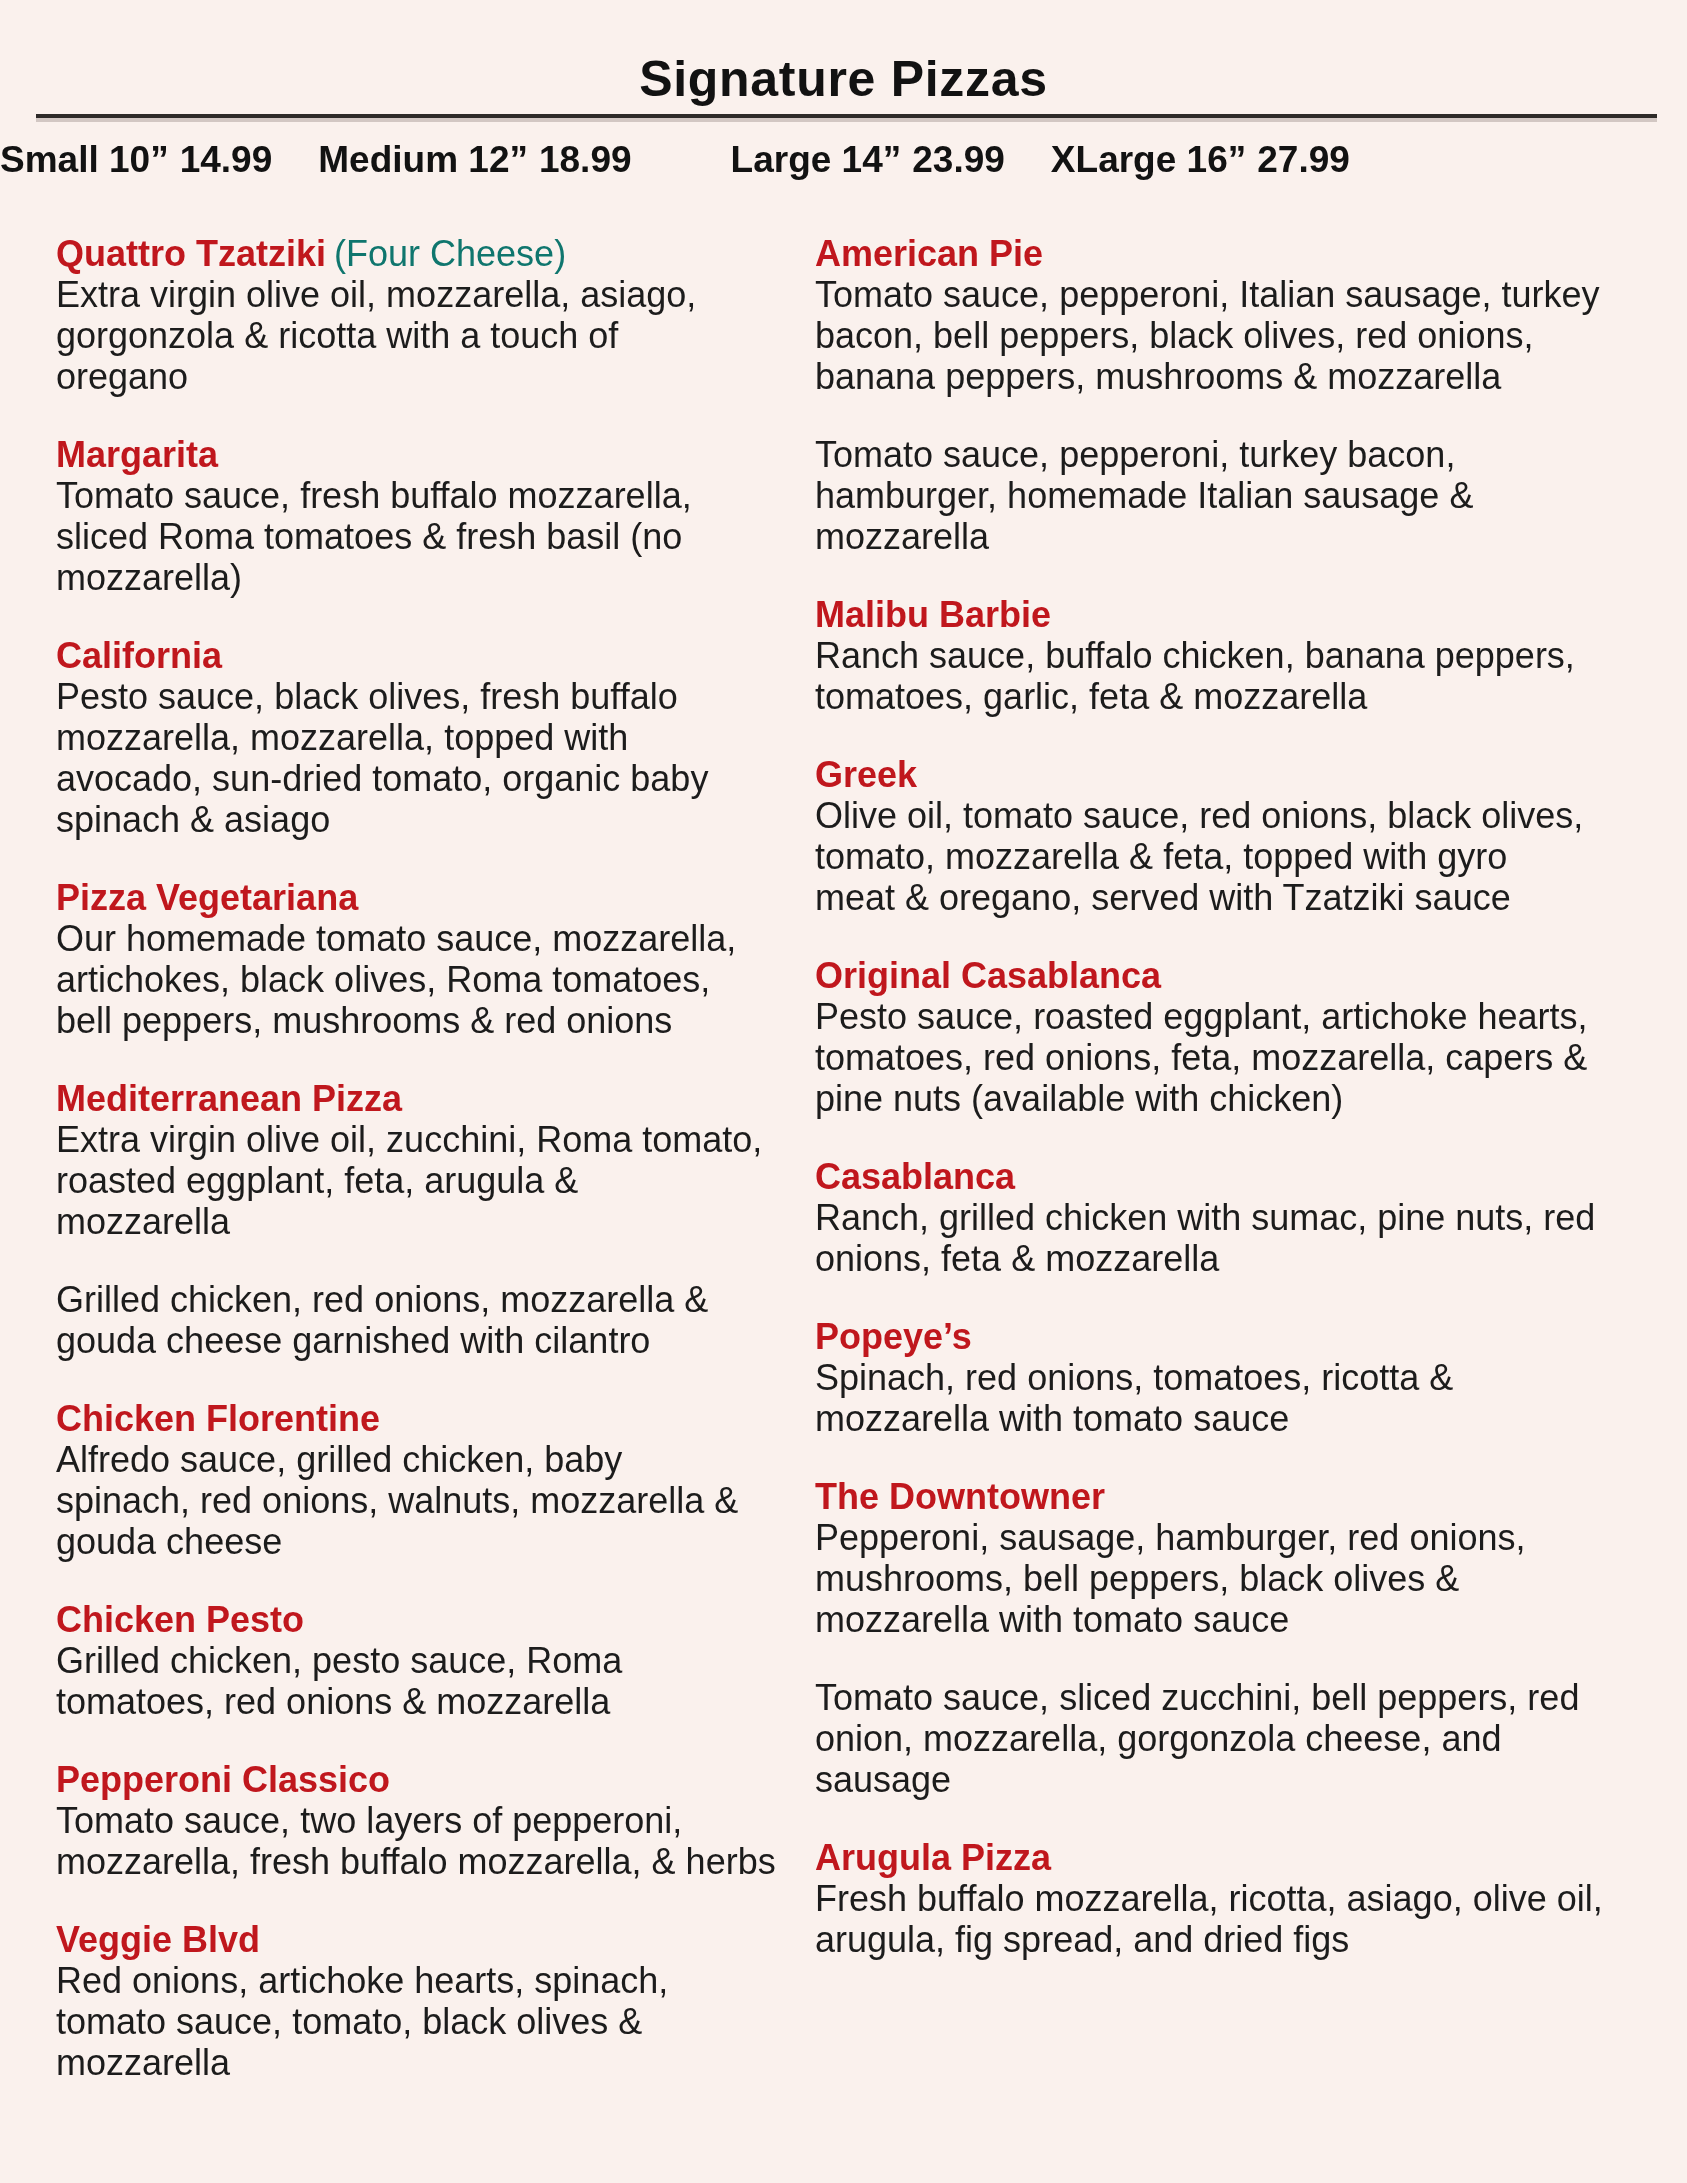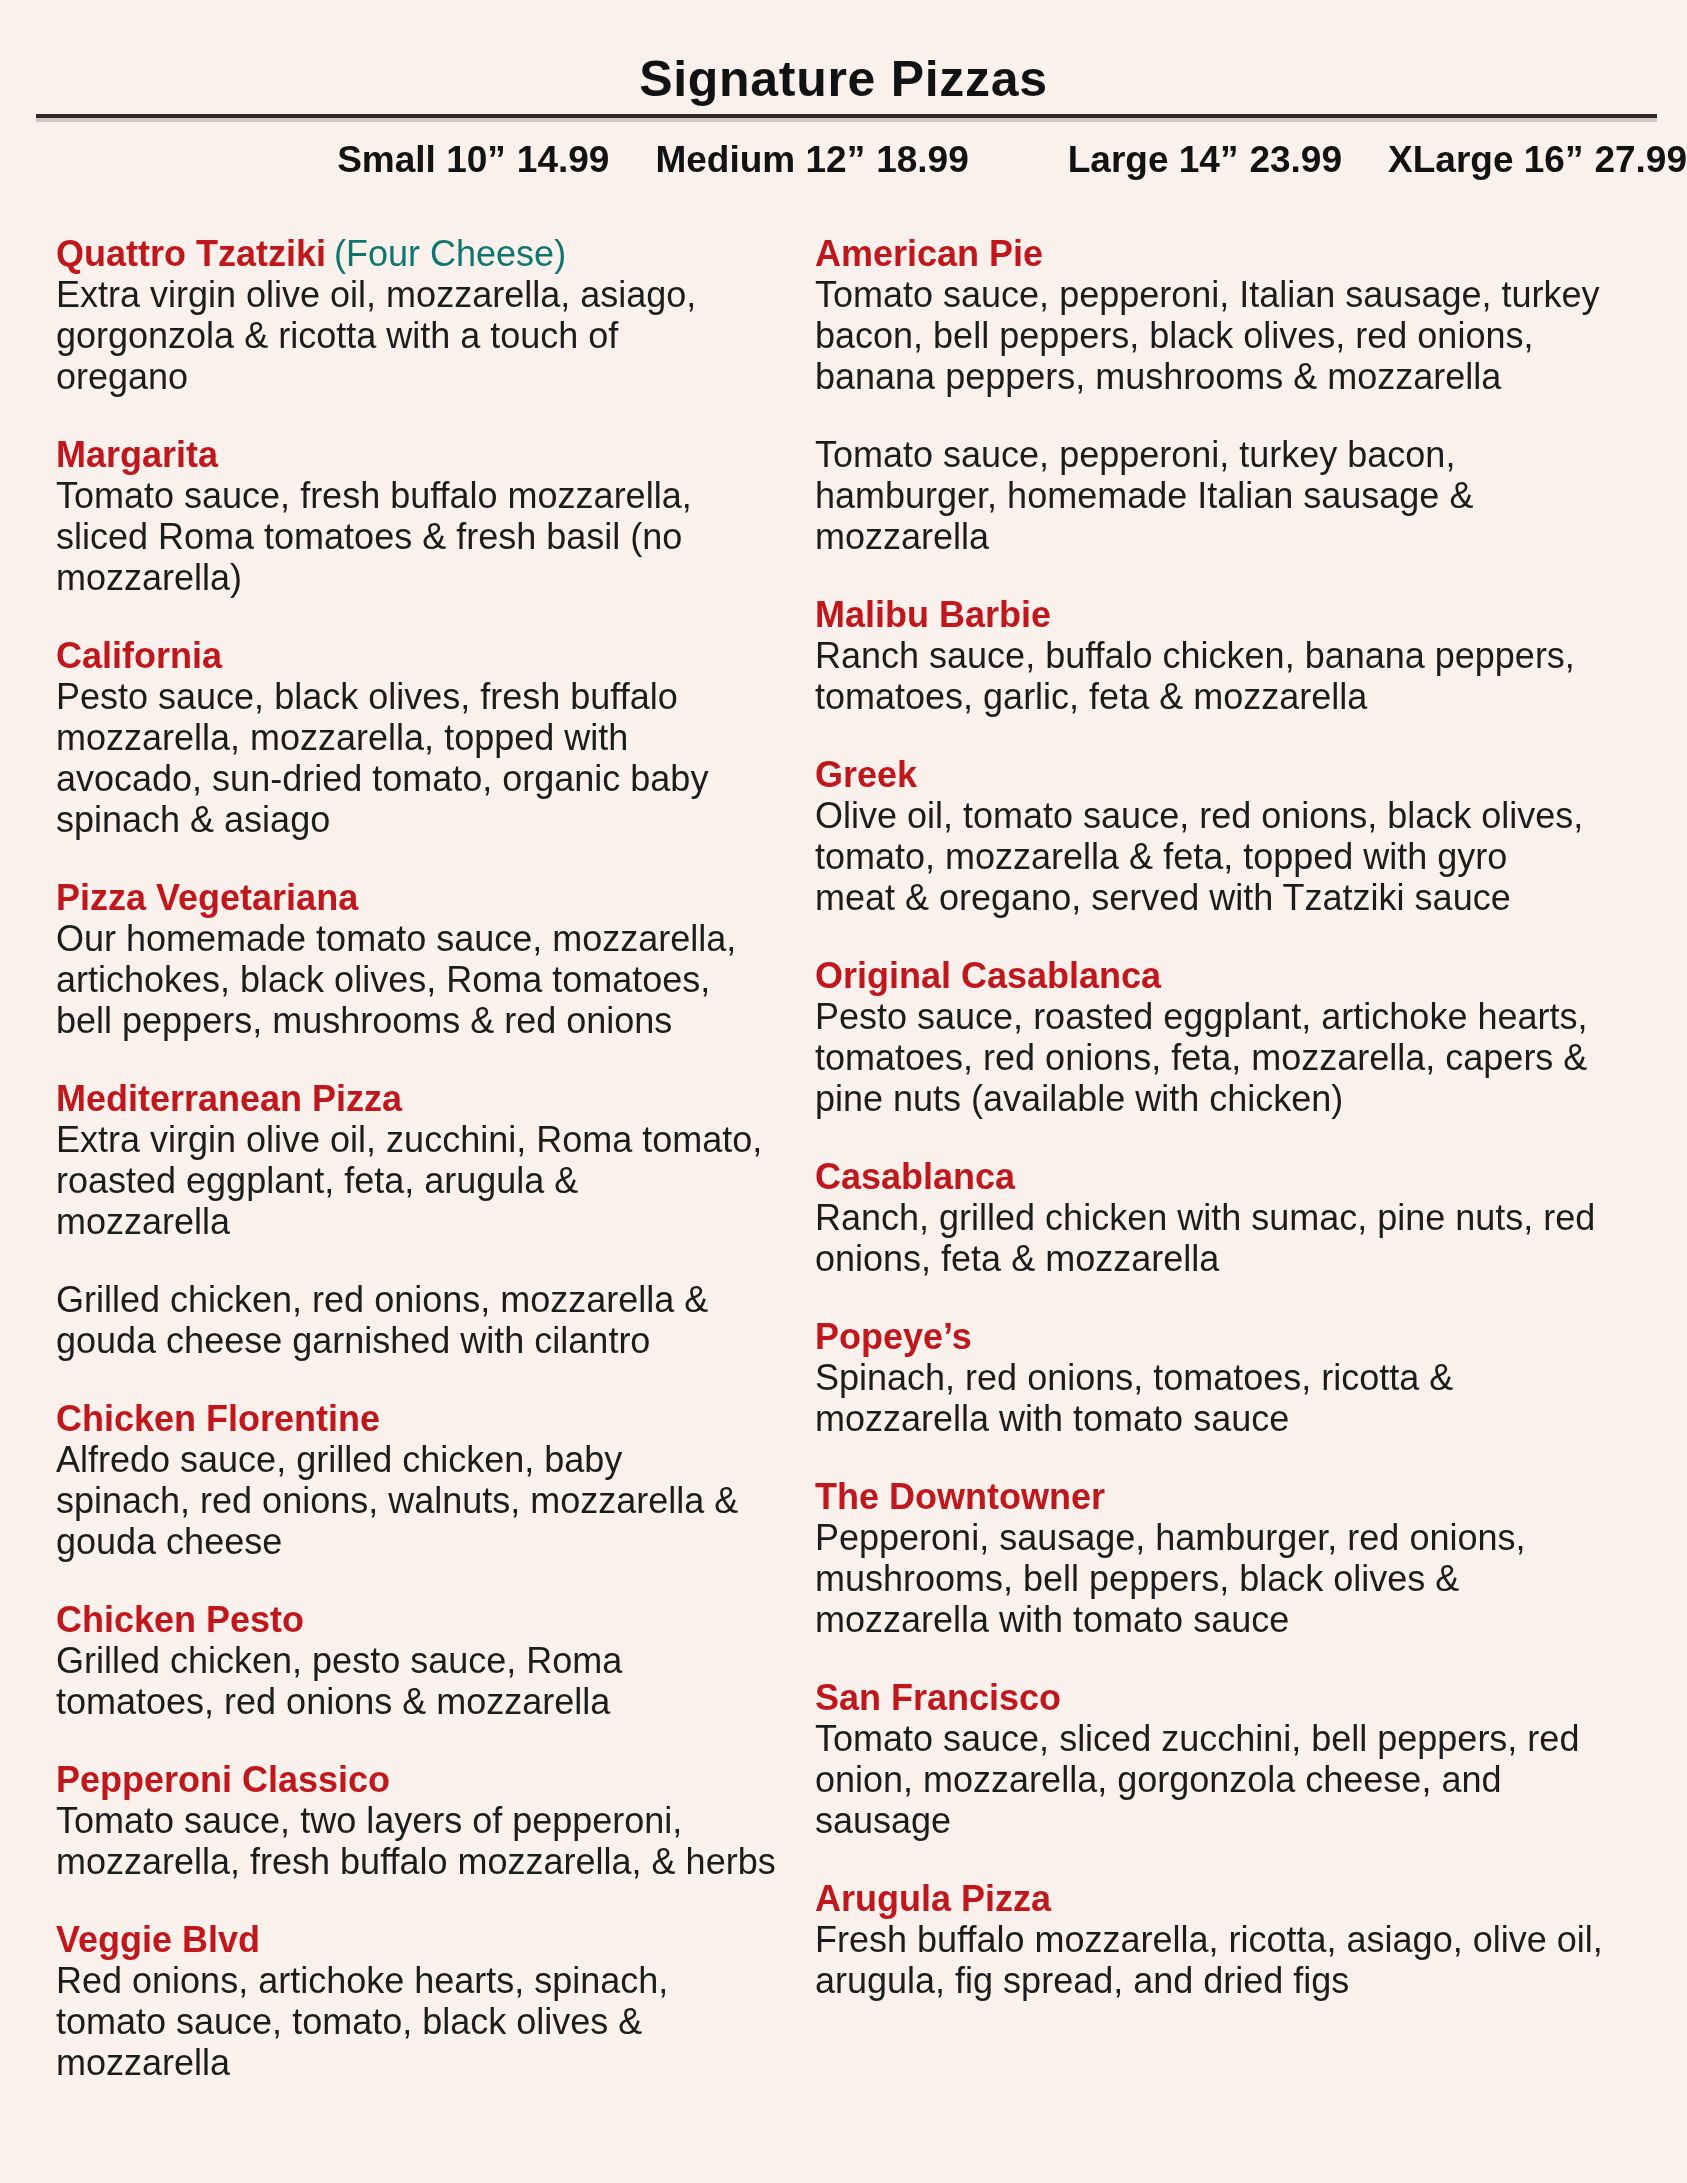--- a/index.html
+++ b/index.html
@@ -13,21 +13,21 @@
     position:absolute;top:54px;left:0;width:100%;
     text-align:center;font-size:50px;font-weight:bold;line-height:1;
     letter-spacing:0.7px;color:#121212;
   }
   .title-rule{
     position:absolute;top:114px;left:36px;right:30px;height:4px;
     background:#2e2a28;box-shadow:0 4px 0 rgba(90,75,70,.25);
   }
   .sizes-line{
     position:absolute;top:138px;left:0;width:100%;
-    display:flex;justify-content:flex-end;align-items:baseline;
+    display:flex;justify-content:flex-start;align-items:baseline;
     font-size:37px;font-weight:bold;line-height:1.2;color:#121212;
     white-space:nowrap;
   }
   .size-seg{display:inline-flex}
   .size-seg .size-price{margin-left:11px}
   .size-seg.gap-s{margin-right:46px}
   .size-seg.gap-l{margin-right:99px}
   .menu-region{
     position:absolute;top:233px;left:0;width:1687px;height:1881px;
     overflow:hidden;
@@ -170,21 +170,20 @@
       <div class="item-desc">Spinach, red onions, tomatoes, ricotta &amp;
 mozzarella with tomato sauce</div>
     </div>
     <div class="menu-item">
       <div class="item-head"><span class="item-name">The Downtowner</span></div>
       <div class="item-desc">Pepperoni, sausage, hamburger, red onions,
 mushrooms, bell peppers, black olives &amp;
 mozzarella with tomato sauce</div>
     </div>
     <div class="menu-item">
-      <div class="item-head"><span class="item-name">San Francisco</span></div>
       <div class="item-desc">Tomato sauce, sliced zucchini, bell peppers, red
 onion, mozzarella, gorgonzola cheese, and
 sausage</div>
     </div>
     <div class="menu-item">
       <div class="item-head"><span class="item-name">Arugula Pizza</span></div>
       <div class="item-desc">Fresh buffalo mozzarella, ricotta, asiago, olive oil,
 arugula, fig spread, and dried figs</div>
     </div>
   </div>

